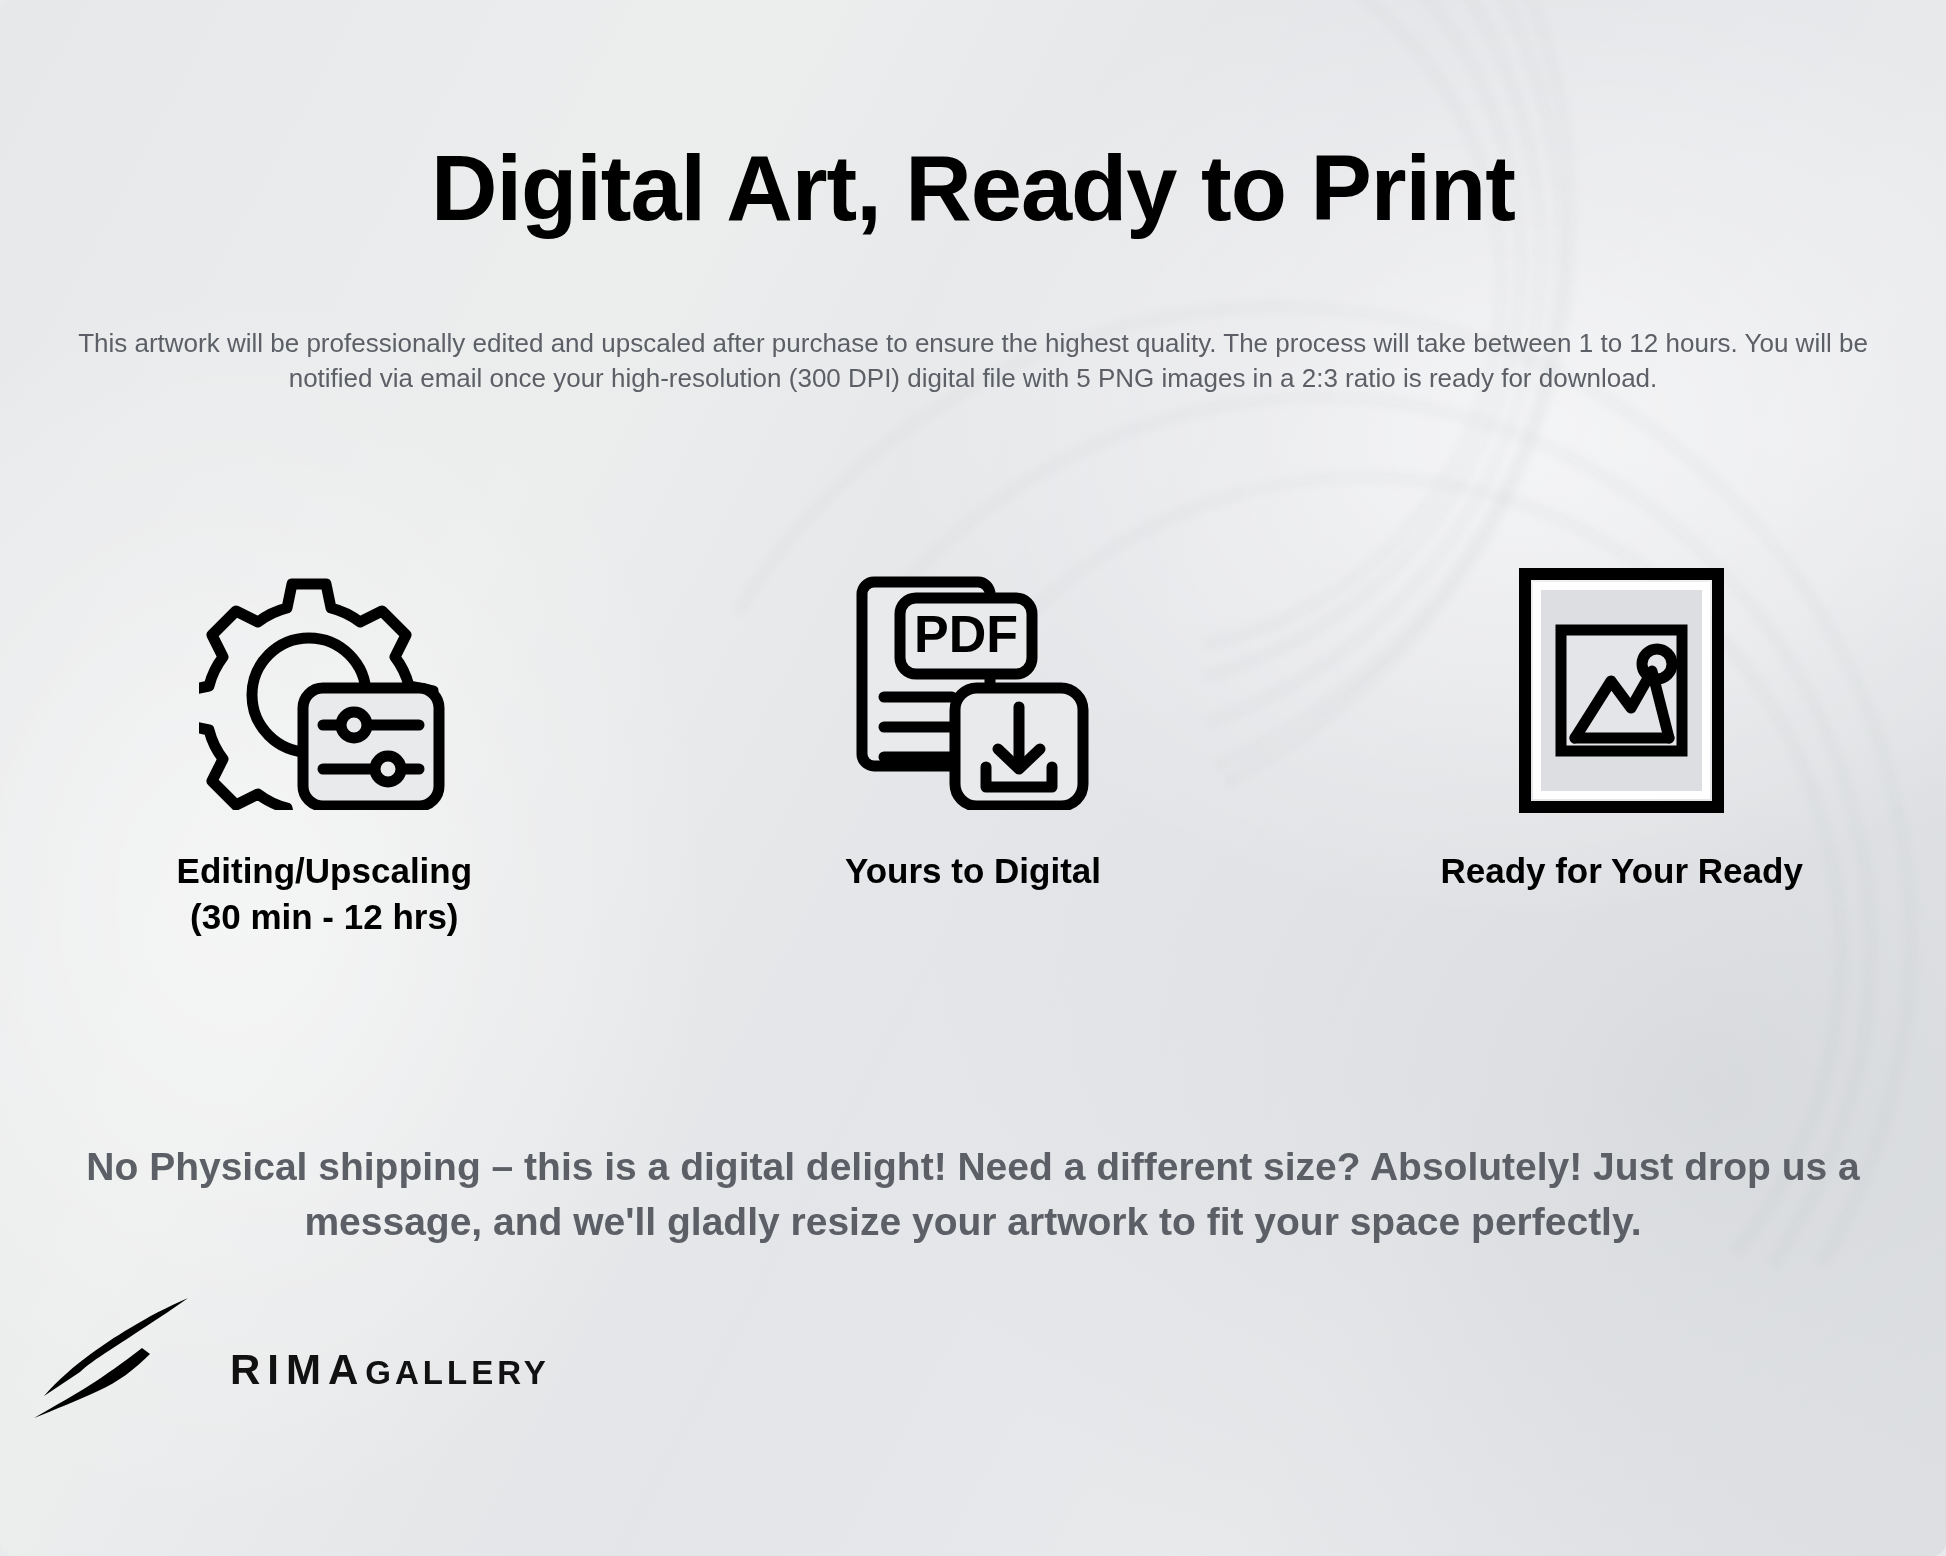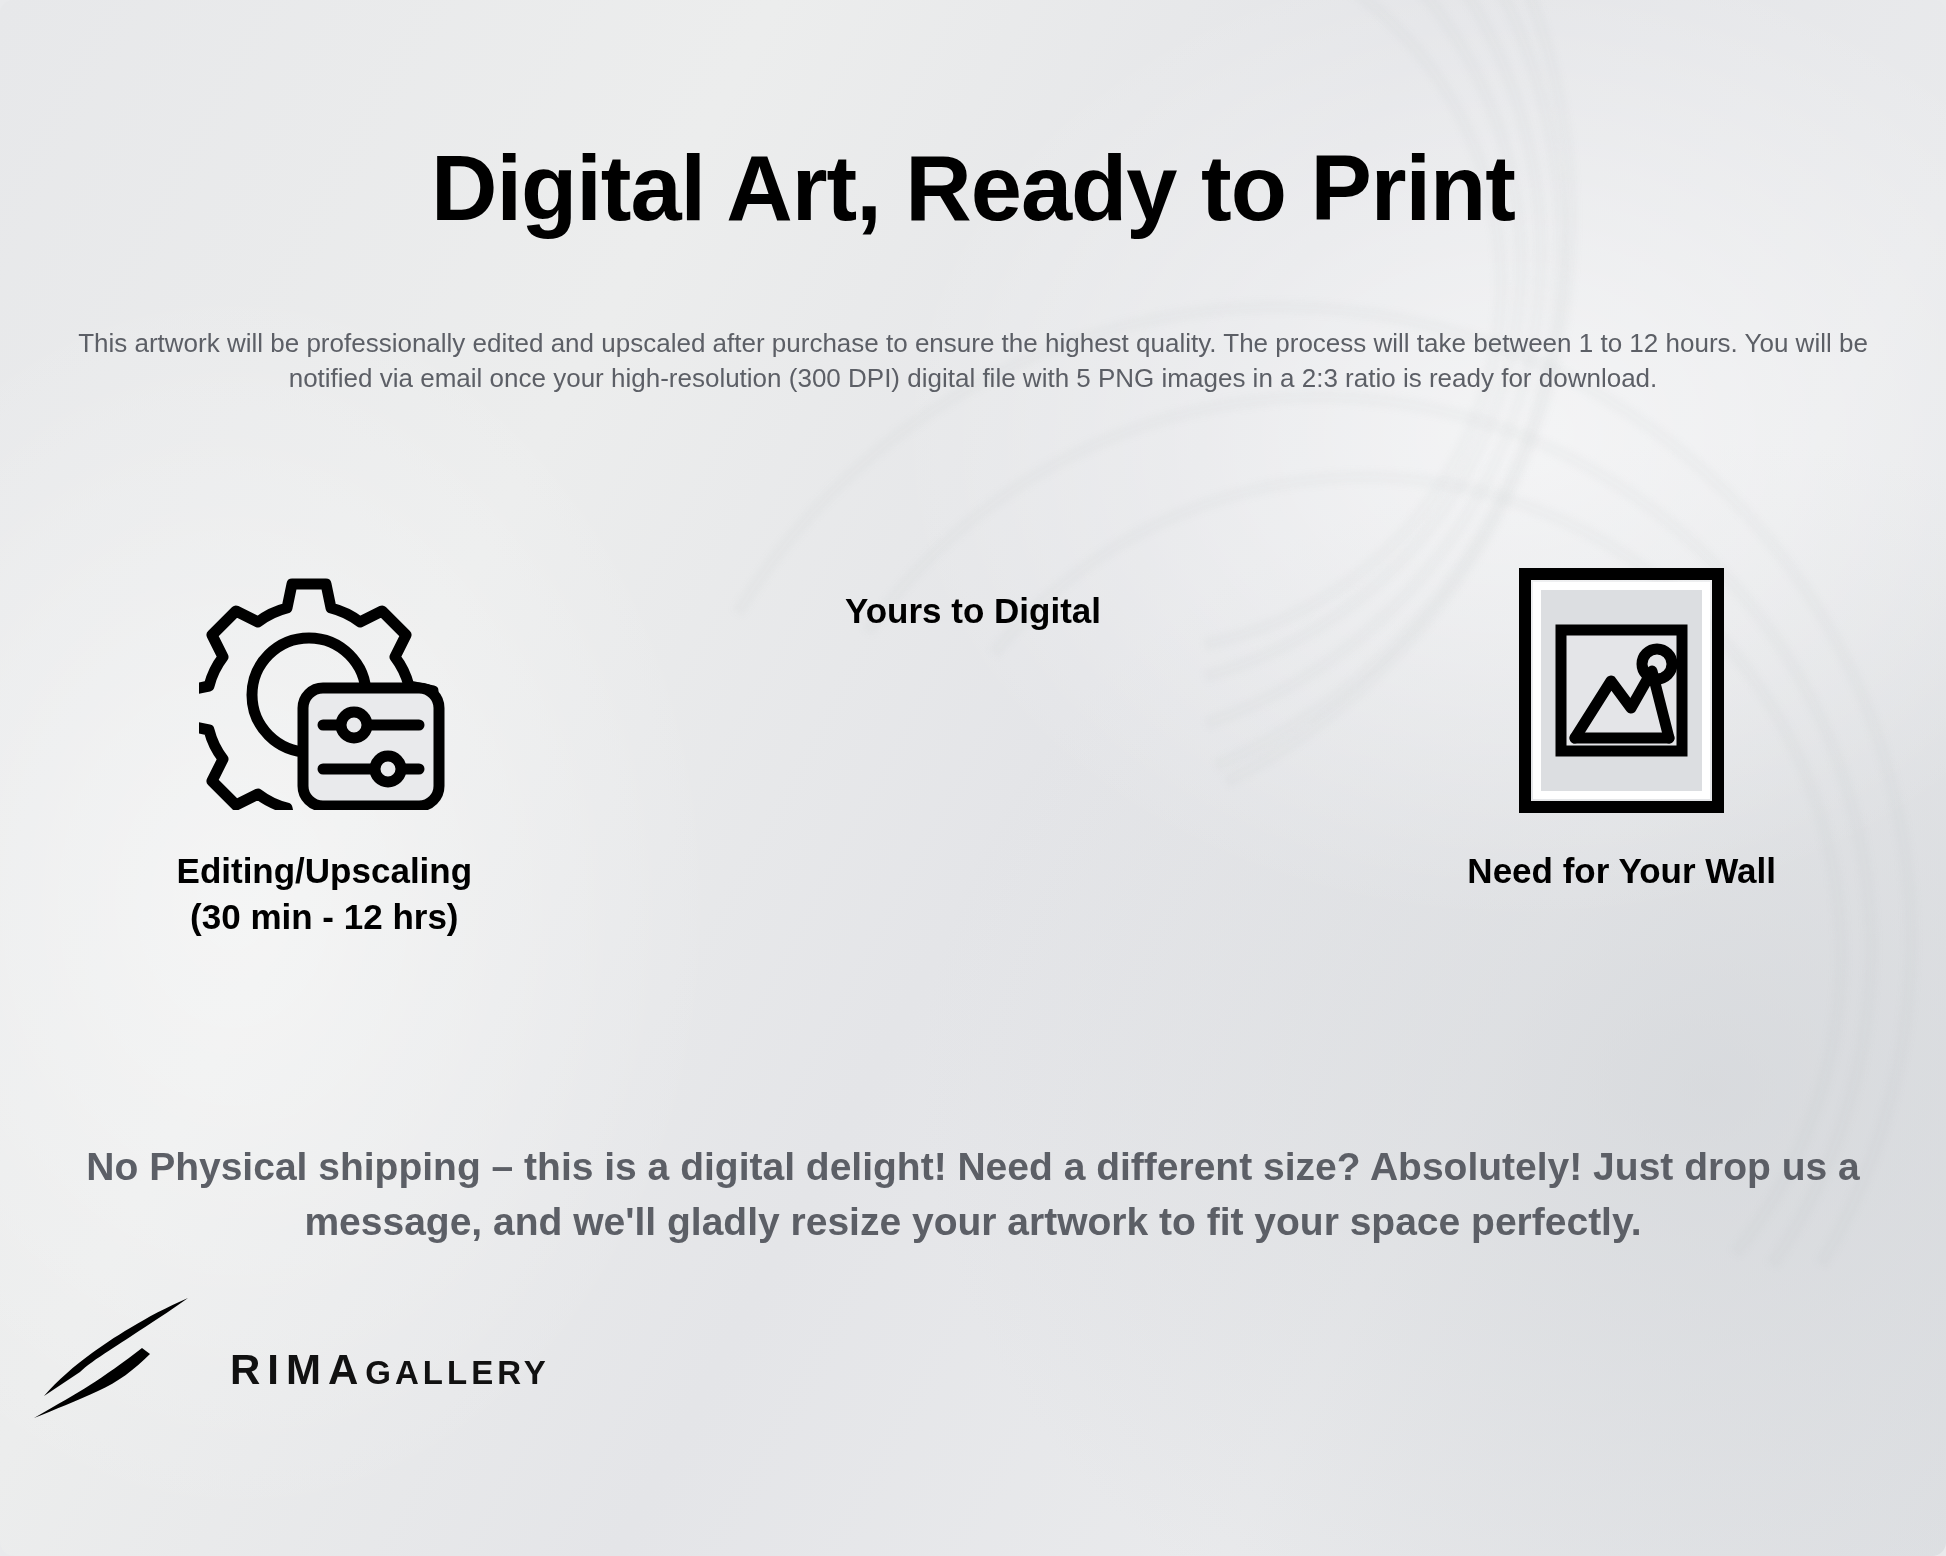--- a/index.html
+++ b/index.html
@@ -178,41 +178,63 @@
           </g>
           <circle cx="155" cy="155" r="13" fill="#e9eaec" stroke="#000" stroke-width="11"></circle>
           <circle cx="189" cy="199" r="13" fill="#e9eaec" stroke="#000" stroke-width="11"></circle>
         </svg>
       </div>
       <div class="feature-label">Editing/Upscaling
 (30 min - 12 hrs)</div>
     </div>
 
     <div class="feature">
+      <div class="feature-art">
+        <svg width="250" height="240" viewBox="0 0 250 240" fill="none" aria-hidden="true">
+
+          <rect x="14" y="12" width="128" height="184" rx="12" fill="#e9eaec" stroke="#000" stroke-width="11"></rect>
+
+          <rect x="52" y="28" width="132" height="76" rx="16" fill="#e9eaec" stroke="#000" stroke-width="11"></rect>
+          <text x="118" y="82" text-anchor="middle" font-family="'Liberation Sans', sans-serif" font-size="52" font-weight="700" fill="#000">PDF</text>
+
+          <g stroke="#000" stroke-width="11" stroke-linecap="round">
+            <line x1="36" y1="127" x2="104" y2="127"></line>
+            <line x1="36" y1="157" x2="104" y2="157"></line>
+            <line x1="36" y1="187" x2="104" y2="187"></line>
+          </g>
+
+          <rect x="107" y="118" width="128" height="118" rx="22" fill="#e9eaec" stroke="#000" stroke-width="11"></rect>
+          <g stroke="#000" stroke-width="11" stroke-linecap="round" stroke-linejoin="round" fill="none">
+            <line x1="171" y1="137" x2="171" y2="196"></line>
+            <polyline points="150,179 171,199 192,179"></polyline>
+            <polyline points="138,197 138,217 204,217 204,197"></polyline>
+          </g>
+        </svg>
+      </div>
       <div class="feature-label">Yours to Digital</div>
     </div>
 
 
     <div class="feature">
       <div class="feature-art">
         <svg width="205" height="245" viewBox="0 0 205 245" fill="none" aria-hidden="true">
 
           <rect x="6" y="6" width="193" height="233" fill="none" stroke="#000" stroke-width="12"></rect>
 
           <rect x="18" y="18" width="169" height="209" fill="#dcdee1" stroke="#ffffff" stroke-width="8"></rect>
 
           <rect x="42" y="62" width="121" height="121" fill="#e4e5e8" stroke="#000" stroke-width="11"></rect>
 
           <polyline points="56,170 92,113 112,140 133,103 150,170" fill="none" stroke="#000" stroke-width="11" stroke-linejoin="round" stroke-linecap="round"></polyline>
           <line x1="56" y1="170" x2="150" y2="170" stroke="#000" stroke-width="11" stroke-linecap="round"></line>
 
           <circle cx="138" cy="96" r="15" fill="none" stroke="#000" stroke-width="11"></circle>
         </svg>
       </div>
-      <div class="feature-label">Need for Your Wall</div>
+      <div class="feature-label">Ready for Your Ready</div>
     </div>
 
   </div>
 
   <p class="outro-text">No Physical shipping – this is a digital delight! Need a different size? Absolutely! Just drop us a message, and we'll gladly resize your artwork to fit your space perfectly.</p>
 
   <div class="brand">
     <div>
       <svg width="230" height="152" viewBox="0 0 230 152" aria-hidden="true">
         <path d="M188 8 C160 28 128 48 110 60 C96 69 86 76 80 82 L44 106 C58 90 74 76 92 63 C110 50 146 26 188 8 Z" fill="#000"></path>

